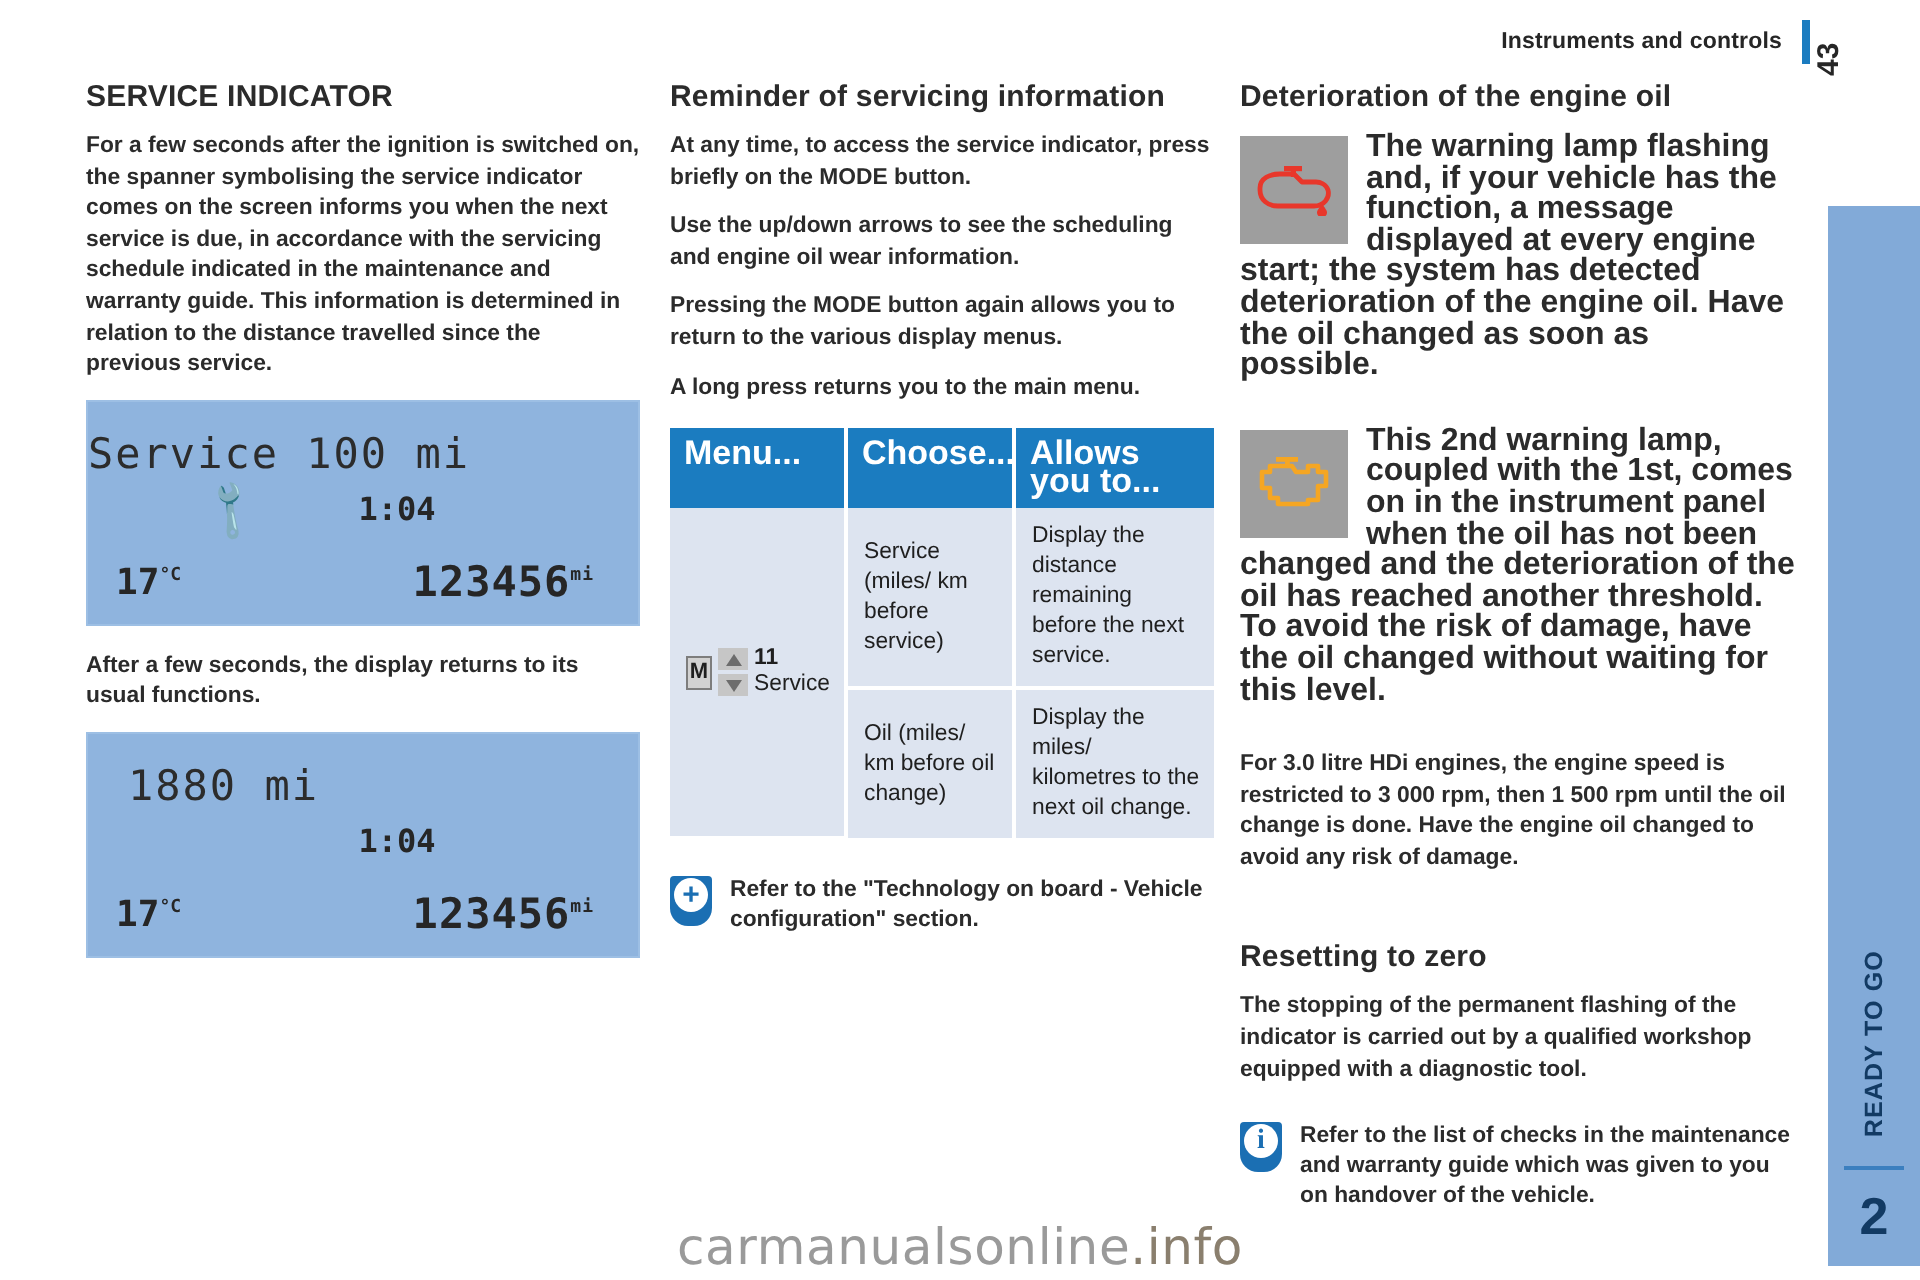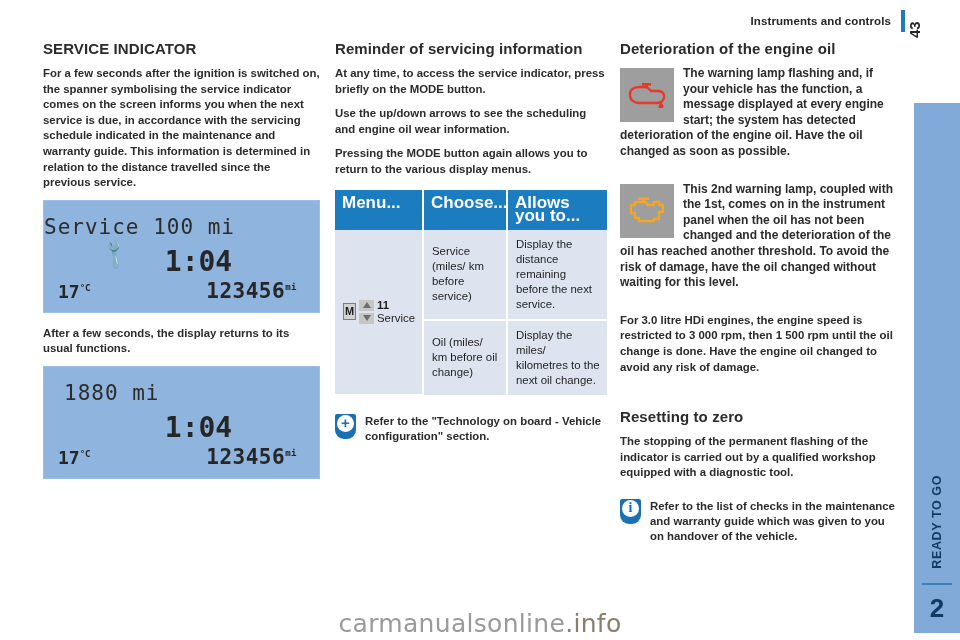--- a/index.html
+++ b/index.html
@@ -80,21 +80,21 @@
   }
   .lcd-main {
     position: absolute; left: 0; right: 0; top: 14px;
     font-size: 21px; letter-spacing: 1px;
     color: #2c2c2c;
   }
   .lcd-main.shift { padding-left: 20px; }
   .lcd-clock {
     position: absolute; left: 0; right: 0; top: 44px;
     text-align: center; padding-left: 34px;
-    font-size: 28px; letter-spacing: 0px; font-weight: bold;
+    font-size: 16px; letter-spacing: 0px; font-weight: bold;
     color: #262626;
   }
   .lcd-wrench {
     position: absolute; left: 58px; top: 44px;
     font-size: 21px; line-height: 1; color: #1a1a1a;
     transform: rotate(38deg);
   }
   .lcd-temp {
     position: absolute; left: 14px; bottom: 10px;
     font-size: 18px; color: #262626; font-weight: bold;
@@ -184,21 +184,21 @@
   }
 
   
   .lamp-block { margin-bottom: 6px; }
   .lamp-icon {
     width: 54px; height: 54px; background: #9e9e9e;
     float: left; margin: 2px 9px 2px 0;
     display: flex; align-items: center; justify-content: center;
   }
   .lamp-text {
-    font-size: 12px; line-height: 15.6px; font-weight: bold; color: #2b2b2b;
+    font-size: 16px; line-height: 15.6px; font-weight: bold; color: #2b2b2b;
   }
   .clearfix::after { content: ""; display: block; clear: both; }
   .gap-18 { height: 16px; }
   .gap-26 { height: 24px; }
 
   
   .watermark {
     position: absolute; left: 0; bottom: 2px; width: 960px;
     text-align: center;
     font-size: 25px; color: #9a9a9a; letter-spacing: .3px;
@@ -246,20 +246,21 @@
       <div class="lcd-temp"><span>17</span><sup>°C</sup></div>
       <div class="lcd-odo"><span>123456</span><sup>mi</sup></div>
     </div>
   </div>
 
   <div class="col col-2">
     <h2 class="section-title">Reminder of servicing information</h2>
     <p class="body">At any time, to access the service indicator, press briefly on the MODE button.</p>
     <p class="body">Use the up/down arrows to see the scheduling and engine oil wear information.</p>
     <p class="body">Pressing the MODE button again allows you to return to the various display menus.</p>
+    <p class="body">A long press returns you to the main menu.</p>
 
     <table class="menu-table">
       <thead>
         <tr>
           <th class="col-menu">Menu...</th>
           <th class="col-choose">Choose...</th>
           <th class="col-allow">Allows you to...</th>
         </tr>
       </thead>
       <tbody>

